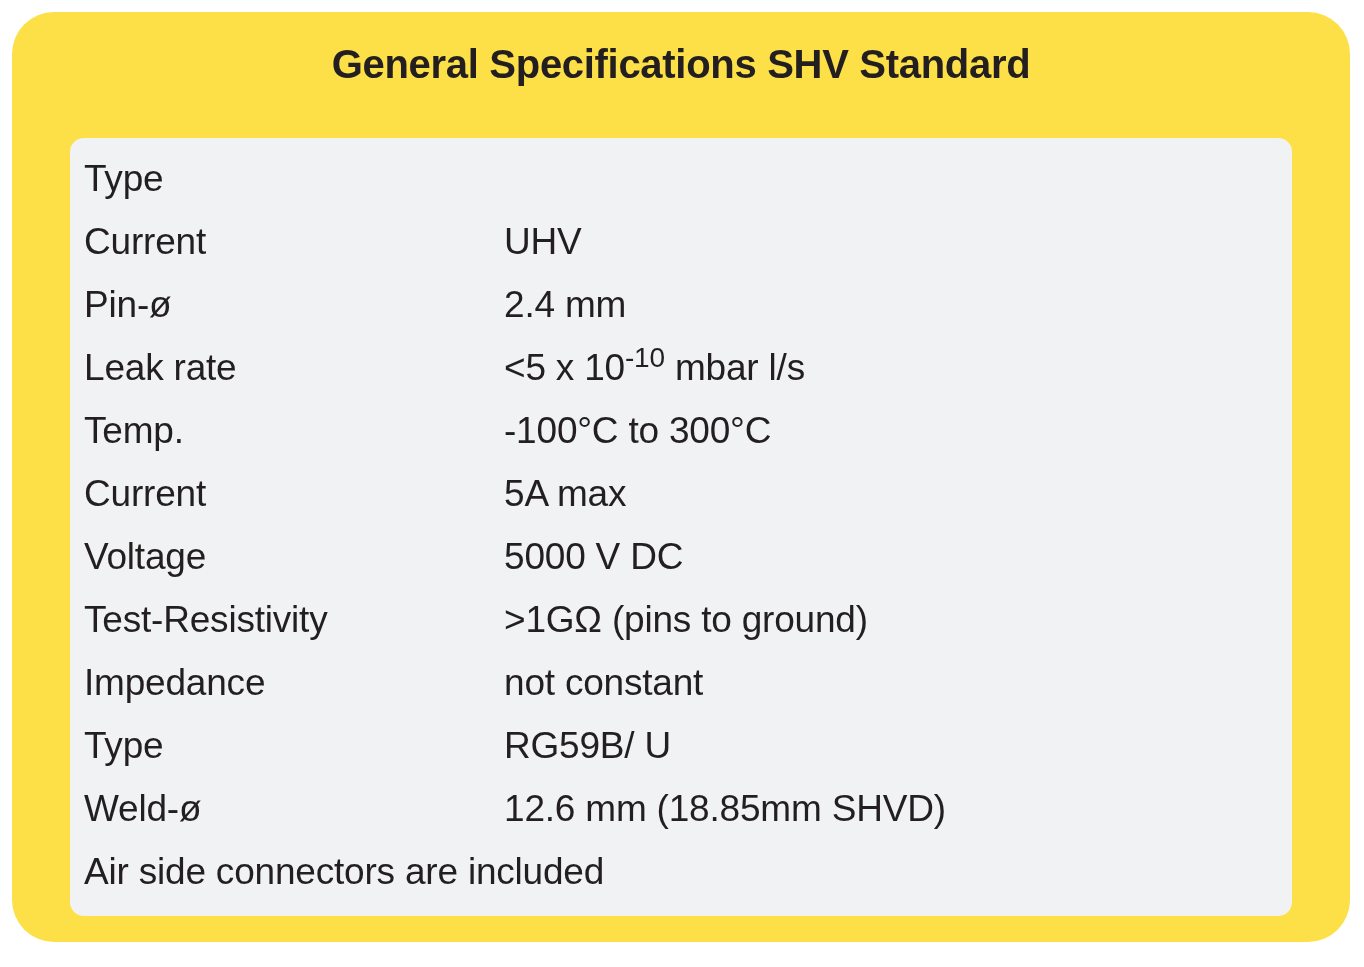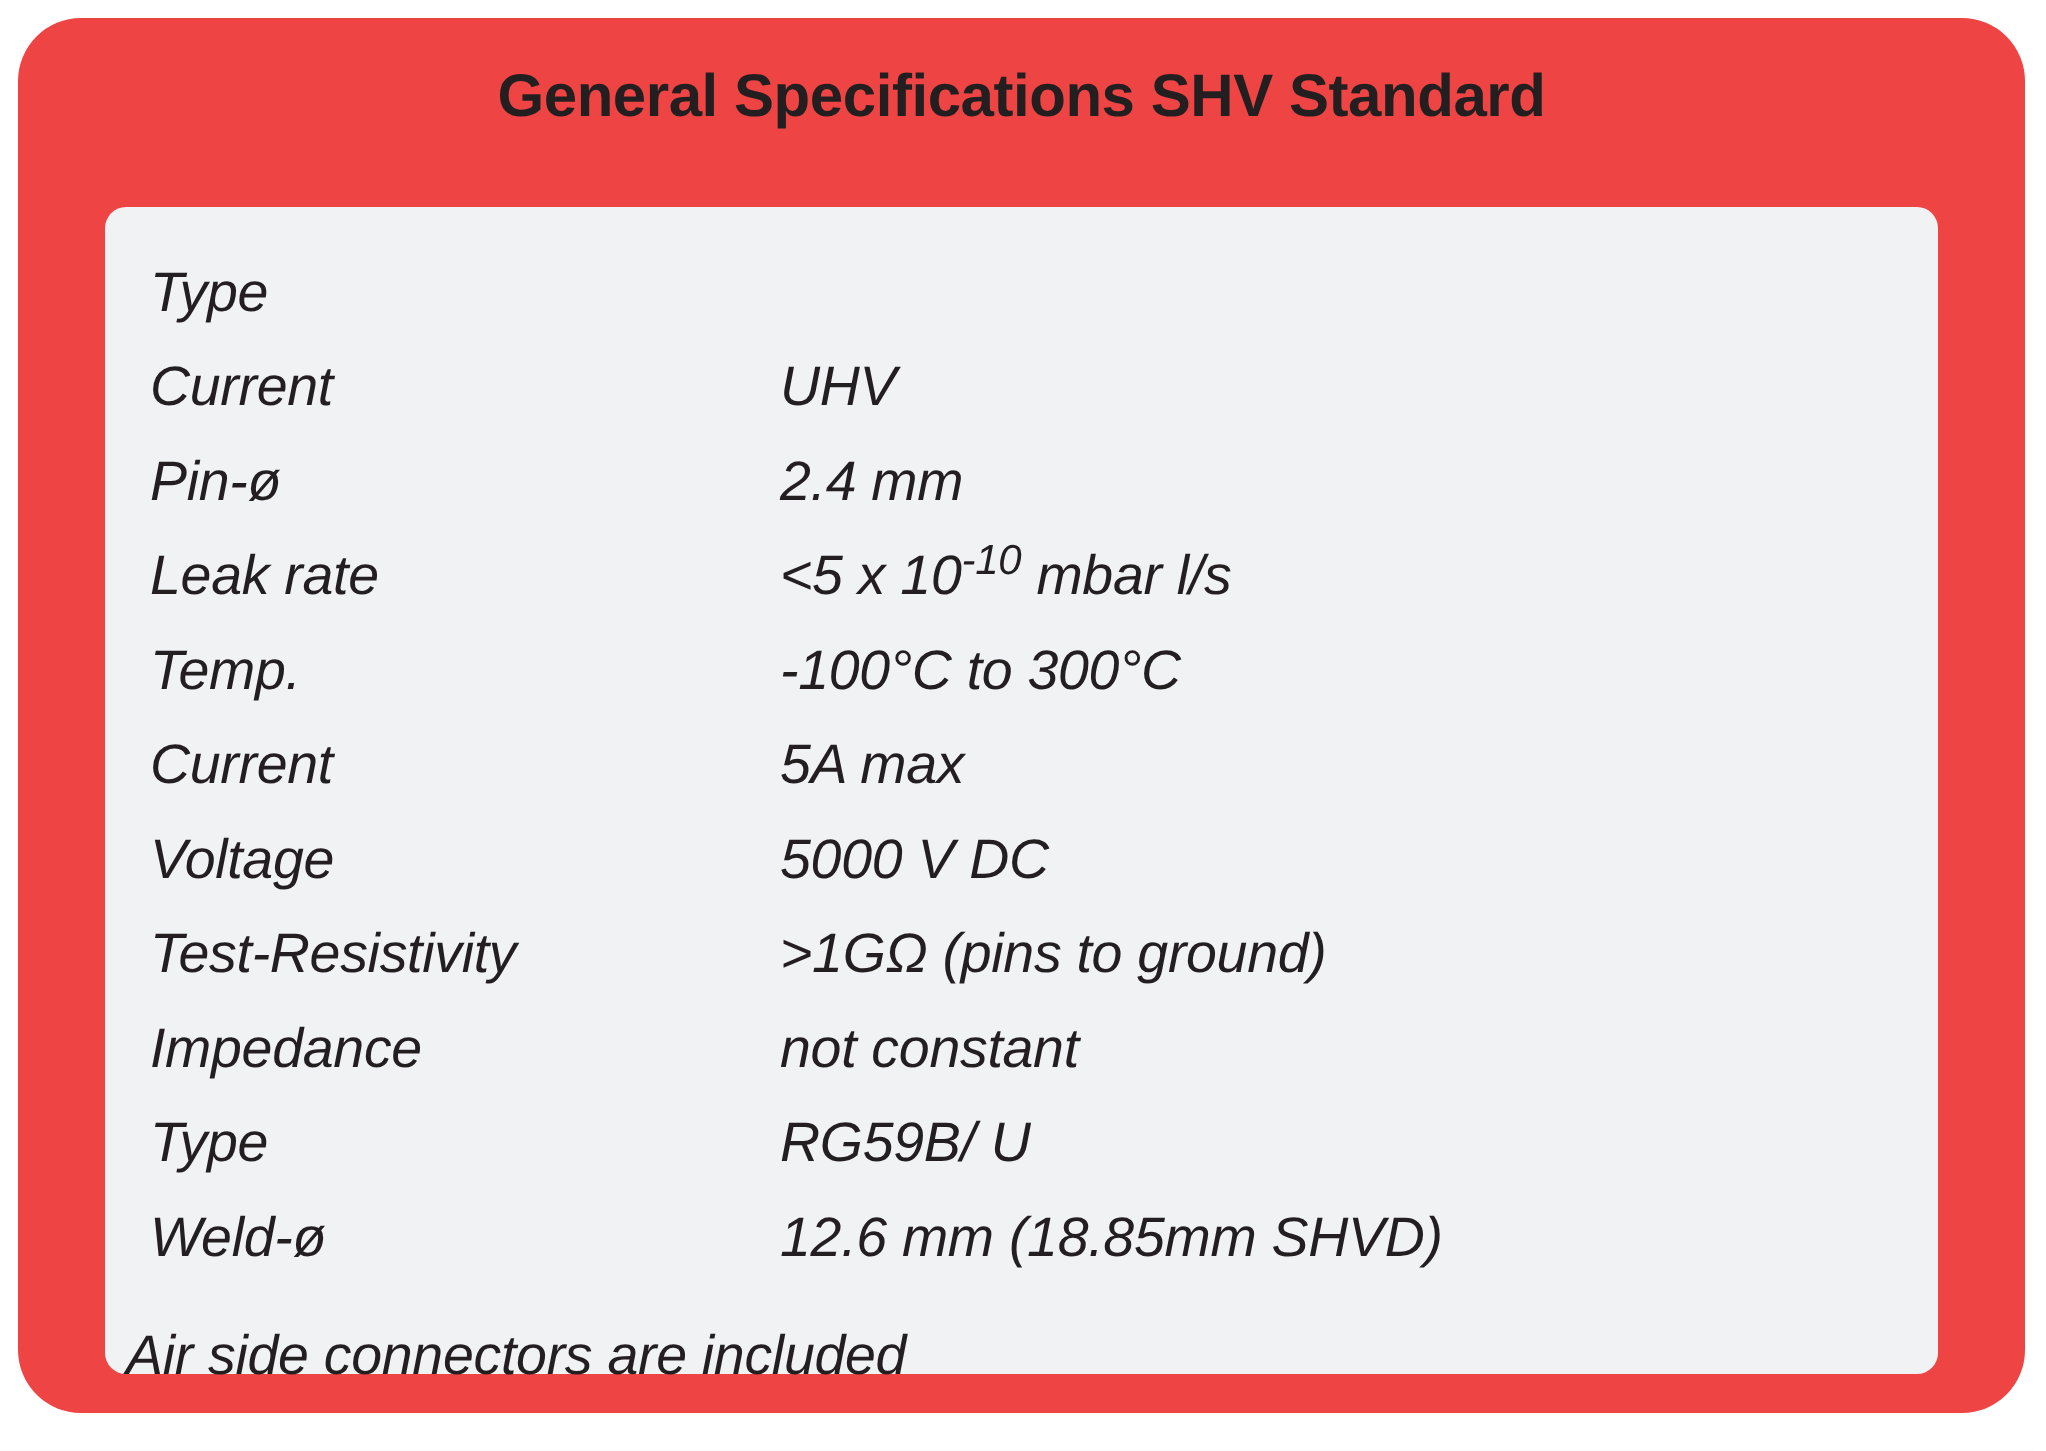--- a/index.html
+++ b/index.html
@@ -12,21 +12,21 @@
     height: 967px;
     font-family: "Liberation Sans", sans-serif;
     overflow: hidden;
   }
   .spec-card {
     position: absolute;
     left: 12px;
     top: 12px;
     width: 1338px;
     height: 930px;
-    background: #ef4444;
+    background: #fde047;
     border-radius: 42px;
     box-sizing: border-box;
   }
   .spec-title {
     width: 100%;
     text-align: center;
     font-size: 40px;
     font-weight: bold;
     color: #231f20;
     letter-spacing: -0.3px;
@@ -38,24 +38,23 @@
     left: 58px;
     top: 126px;
     width: 1222px;
     height: 778px;
     background: #f1f2f4;
     border-radius: 14px;
     box-sizing: border-box;
     padding: 20px 0 0 0;
   }
   .spec-table {
-    margin: 16px;
+    margin: 0;
     padding: 0 12px 0 14px;
     list-style: none;
-    font-style: italic;
   }
   .spec-row {
     display: flex;
     align-items: baseline;
     height: 63px;
   }
   .spec-label {
     width: 420px;
     flex: 0 0 420px;
     font-size: 37px;
@@ -74,21 +73,20 @@
     line-height: 0;
   }
   .spec-note {
     font-size: 37px;
     color: #231f20;
     letter-spacing: -0.2px;
     padding-left: 14px;
     height: 63px;
     display: flex;
     align-items: baseline;
-    font-style: italic;
   }
 </style>
 </head>
 <body>
 
 <div class="spec-card">
   <div class="spec-title">General Specifications SHV Standard</div>
 
   <div class="spec-inner">
     <ul class="spec-table">

